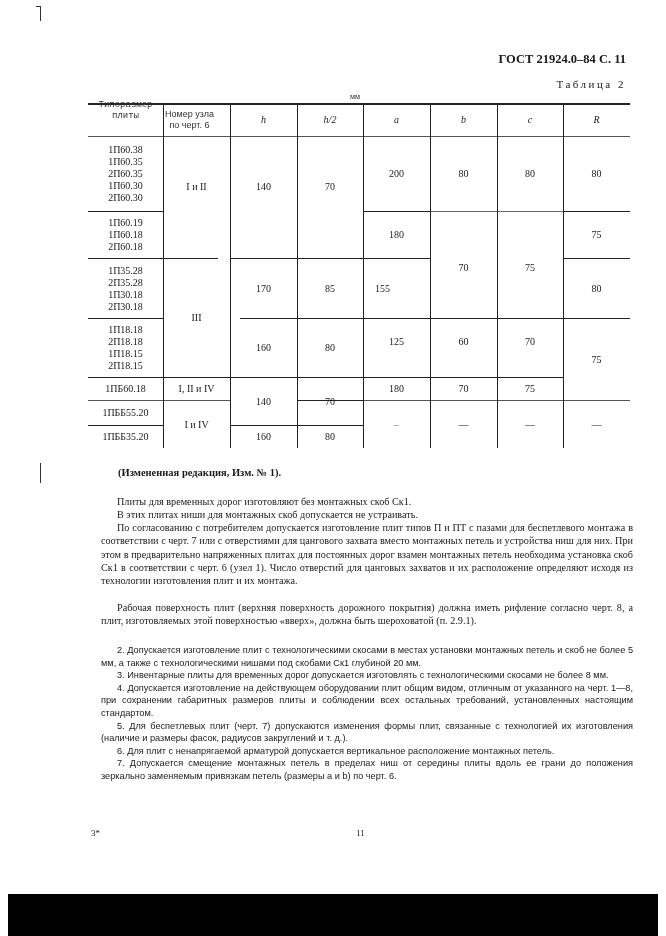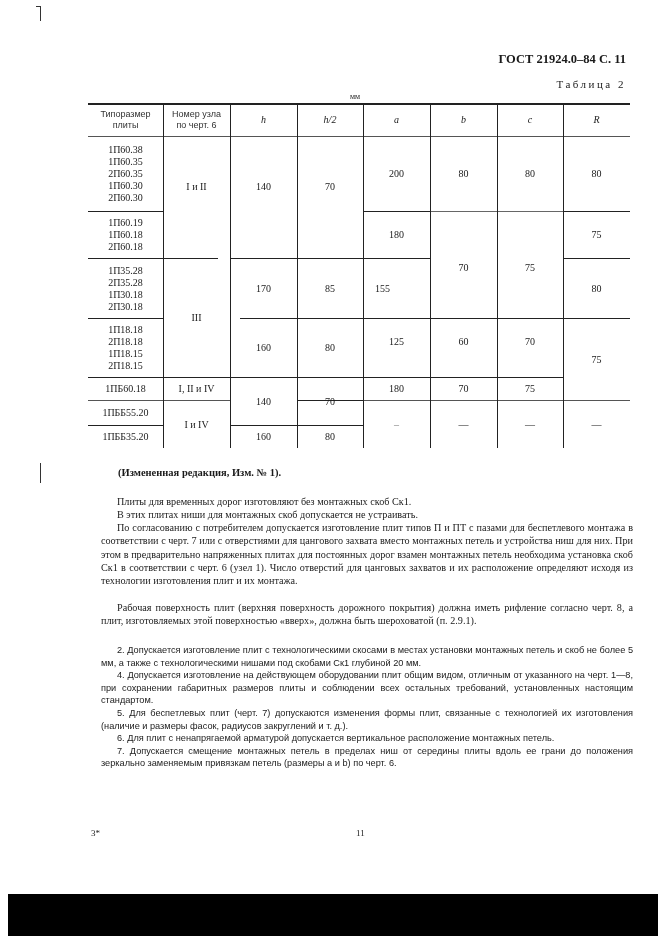--- a/index.html
+++ b/index.html
@@ -59,25 +59,25 @@
   <div class="line-h" style="left:230px;top:425px;width:133px;"></div>
 
   <div class="line-v" style="left:163px;top:103px;height:345px;"></div>
   <div class="line-v" style="left:230px;top:103px;height:345px;"></div>
   <div class="line-v" style="left:297px;top:103px;height:345px;"></div>
   <div class="line-v" style="left:363px;top:103px;height:345px;"></div>
   <div class="line-v" style="left:430px;top:103px;height:345px;"></div>
   <div class="line-v" style="left:497px;top:103px;height:345px;"></div>
   <div class="line-v" style="left:563px;top:103px;height:345px;"></div>
 
-  <div class="cell th names" style="left:88px;top:104px;width:75px;height:32px;">
+  <div class="cell th names" style="left:88px;top:95px;width:75px;height:32px;font-family:Liberation Mono, monospace;">
     <span>Типоразмер</span>
     <span>плиты</span>
   </div>
-  <div class="cell th names" style="left:163px;top:104px;width:67px;height:32px;">
+  <div class="cell th names" style="left:156px;top:104px;width:67px;height:32px;">
     <span>Номер узла</span>
     <span>по черт. 6</span>
   </div>
   <div class="cell ital" style="left:230px;top:104px;width:67px;height:32px;">h</div>
   <div class="cell ital" style="left:297px;top:104px;width:66px;height:32px;font-style:italic;">h/2</div>
   <div class="cell ital" style="left:363px;top:104px;width:67px;height:32px;">a</div>
   <div class="cell ital" style="left:430px;top:104px;width:67px;height:32px;">b</div>
   <div class="cell ital" style="left:497px;top:104px;width:66px;height:32px;">c</div>
   <div class="cell ital" style="left:563px;top:104px;width:67px;height:32px;">R</div>
 
@@ -155,20 +155,21 @@
 
 <div class="abs bold" style="left:118px;top:467px;font-size:10.5px;">(Измененная редакция, Изм. № 1).</div>
 
 <div class="para ind" style="top:495px;">Плиты для временных дорог изготовляют без монтажных скоб Ск1.</div>
 <div class="para ind" style="top:508px;">В этих плитах ниши для монтажных скоб допускается не устраивать.</div>
 <div class="para ind" style="top:521px;">По согласованию с потребителем допускается изготовление плит типов П и ПТ с пазами для беспетлевого монтажа в соответствии с черт. 7 или с отверстиями для цангового захвата вместо монтажных петель и устройства ниш для них. При этом в предварительно напряженных плитах для постоянных дорог взамен монтажных петель необходима установка скоб Ск1 в соответствии с черт. 6 (узел 1). Число отверстий для цанговых захватов и их расположение определяют исходя из технологии изготовления плит и их монтажа.</div>
 <div class="para ind" style="top:601px;">Рабочая поверхность плит (верхняя поверхность дорожного покрытия) должна иметь рифление согласно черт. 8, а плит, изготовляемых этой поверхностью «вверх», должна быть шероховатой (п. 2.9.1).</div>
 
 <div class="notes" style="top:644px;">
   <div class="ind">2. Допускается изготовление плит с технологическими скосами в местах установки монтажных петель и скоб не более 5 мм, а также с технологическими нишами под скобами Ск1 глубиной 20 мм.</div>
+  <div class="ind">3. Инвентарные плиты для временных дорог допускается изготовлять с технологическими скосами не более 8 мм.</div>
   <div class="ind">4. Допускается изготовление на действующем оборудовании плит общим видом, отличным от указанного на черт. 1—8, при сохранении габаритных размеров плиты и соблюдении всех остальных требований, установленных настоящим стандартом.</div>
   <div class="ind">5. Для беспетлевых плит (черт. 7) допускаются изменения формы плит, связанные с технологией их изготовления (наличие и размеры фасок, радиусов закруглений и т. д.).</div>
   <div class="ind">6. Для плит с ненапрягаемой арматурой допускается вертикальное расположение монтажных петель.</div>
   <div class="ind">7. Допускается смещение монтажных петель в пределах ниш от середины плиты вдоль ее грани до положения зеркально заменяемым привязкам петель (размеры a и b) по черт. 6.</div>
 </div>
 
 <div class="abs footer" style="left:91px;top:828px;">3*</div>
 <div class="abs footer" style="left:356px;top:828px;">11</div>
 
 <div class="black-bar"></div>

